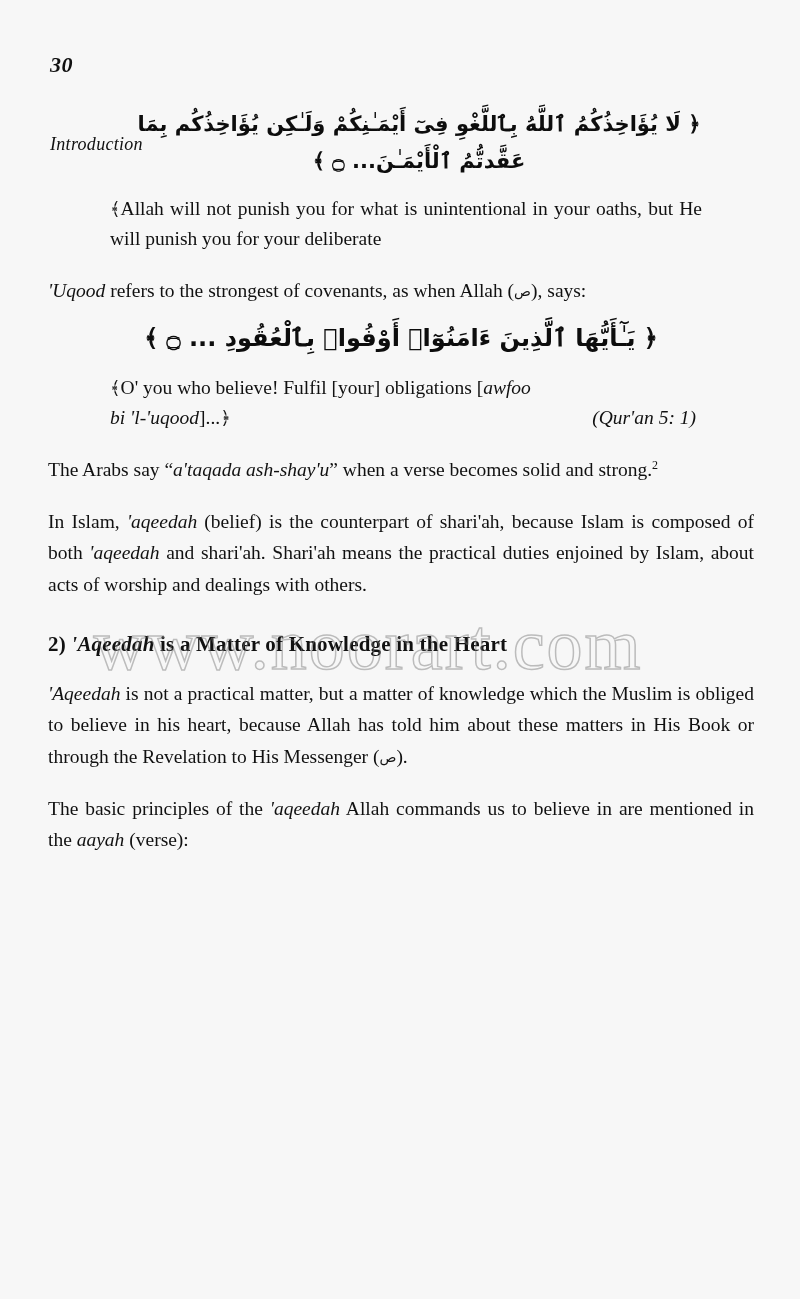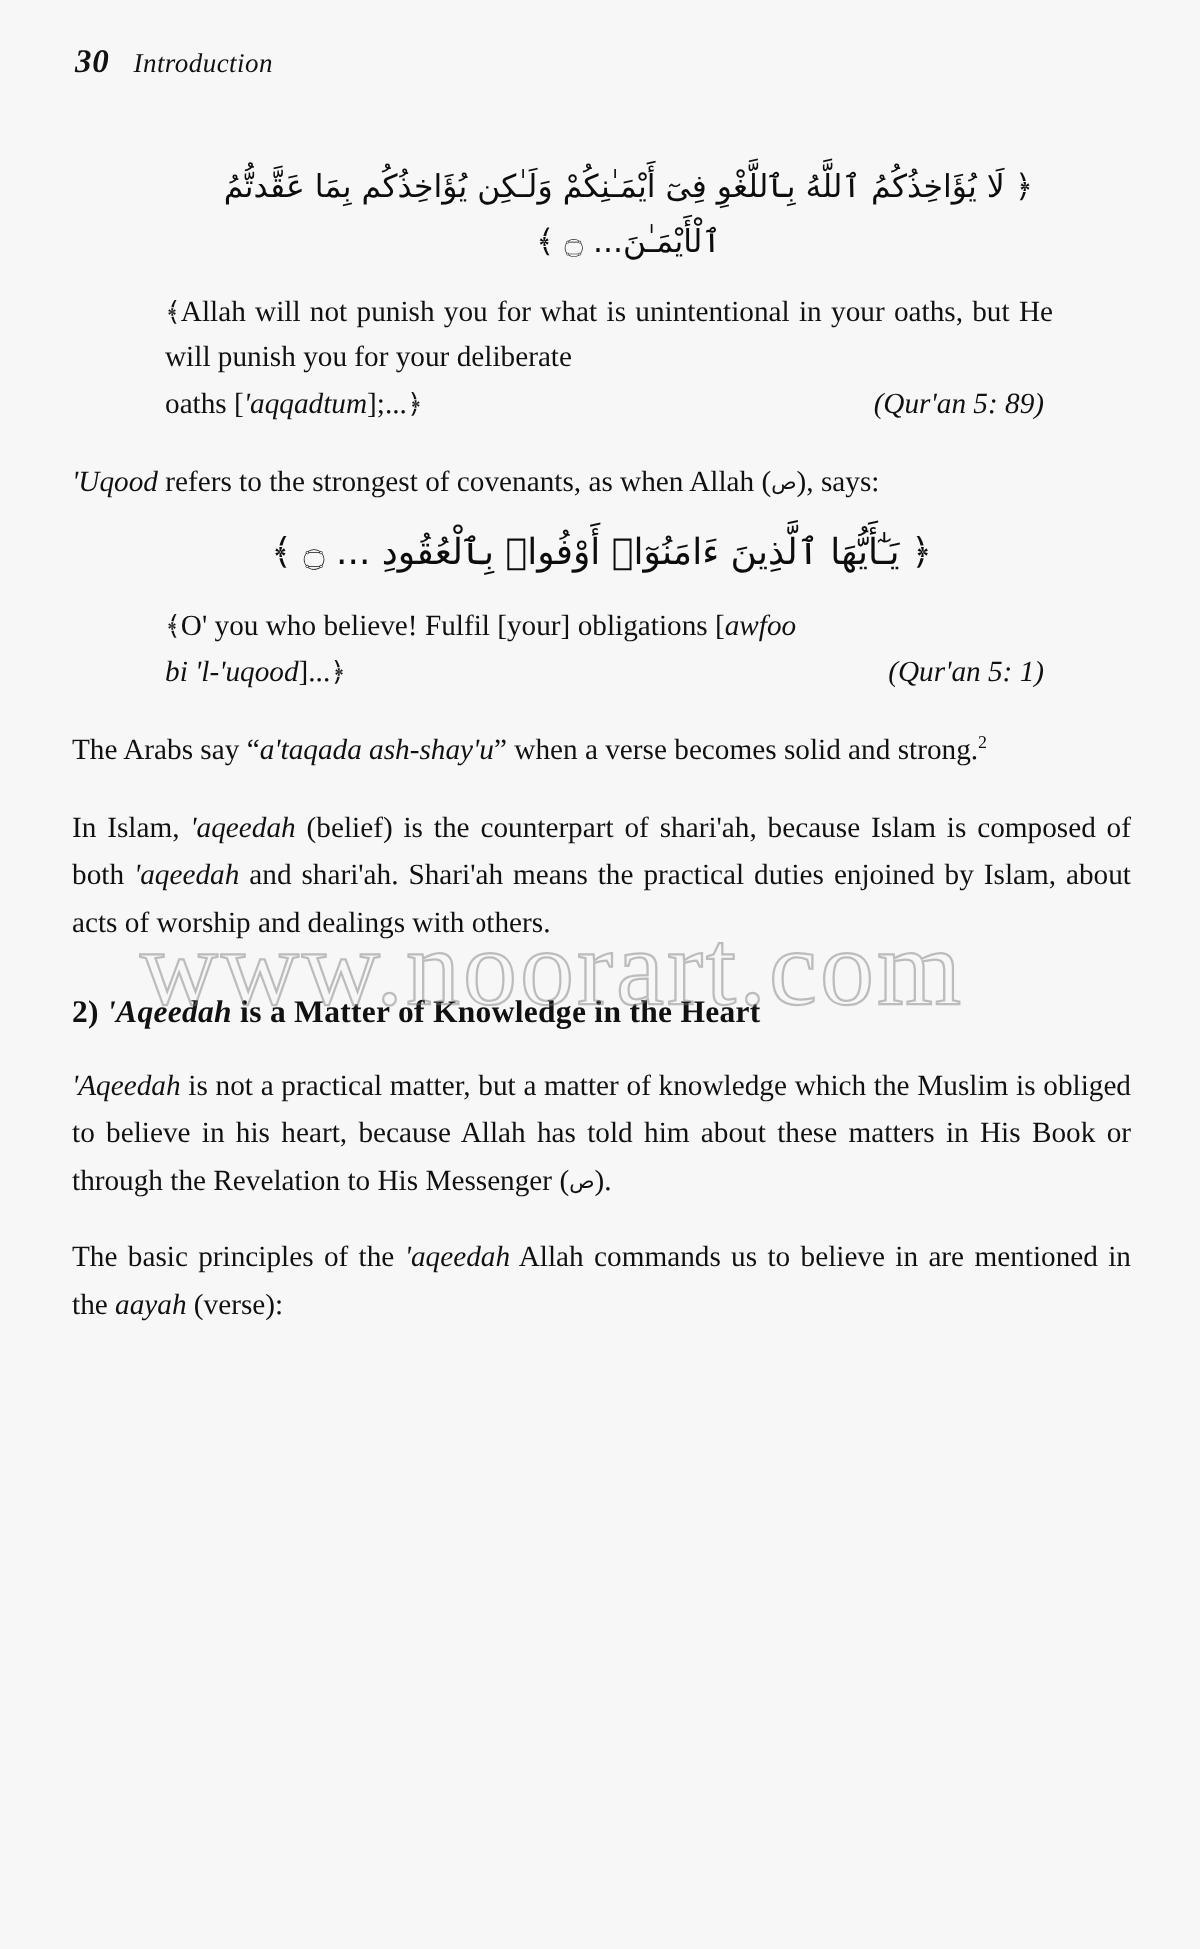--- a/index.html
+++ b/index.html
@@ -19,26 +19,27 @@
   .page {
     position: relative;
     width: 800px;
     height: 1299px;
     box-sizing: border-box;
   }
 
   
   .running-head {
     position: absolute;
-    top: 28px;
+    top: 52px;
     left: 50px;
     right: 50px;
     display: flex;
     align-items: baseline;
-    gap: 16px;
+    gap: 56px;
+    flex-direction: column;
   }
   .folio {
     font-size: 22px;
     font-style: italic;
     font-weight: 700;
     letter-spacing: 0.5px;
   }
   .head-title {
     font-size: 18px;
     font-style: italic;
@@ -57,20 +58,21 @@
   .arabic-verse {
     direction: rtl;
     text-align: center;
     font-family: "DejaVu Sans", sans-serif;
     font-size: 21px;
     line-height: 1.75;
     color: #0d0d0d;
     margin: 10px 0 6px 0;
     padding: 0 24px;
     letter-spacing: 0.5px;
+    font-weight: bold;
   }
   .arabic-verse.v1 { padding-left: 60px; }
   .arabic-verse.v2 { font-size: 24px; }
 
   
   .quote-block {
     margin: 14px 0 0 62px;
     width: 592px;
     font-size: 19.5px;
     line-height: 1.58;
@@ -177,24 +179,20 @@
     <span class="head-title">Introduction</span>
   </div>
 
   <div class="content">
 
     <div class="arabic-verse v1">﴿ لَا يُؤَاخِذُكُمُ ٱللَّهُ بِٱللَّغْوِ فِىٓ أَيْمَـٰنِكُمْ وَلَـٰكِن يُؤَاخِذُكُم بِمَا عَقَّدتُّمُ ٱلْأَيْمَـٰنَ... ۝ ﴾</div>
 
     <div class="quote-block">
       <span class="brace">﴾</span><span>Allah will not punish you for what is unintentional in</span>
       <span>your oaths, but He will punish you for your deliberate</span>
-      <div class="last-line">
-        <span><span>oaths [</span><span class="it">'aqqadtum</span><span>];...</span><span class="brace">﴿</span></span>
-        <span class="qref">(Qur'an 5: 89)</span>
-      </div>
     </div>
 
 
     <p class="body"><span class="it">'Uqood</span><span> refers to the strongest of covenants, as when Allah (</span><span class="hon">ص</span><span>), says:</span></p>
 
     <div class="arabic-verse v2">﴿ يَـٰٓأَيُّهَا ٱلَّذِينَ ءَامَنُوٓا۟ أَوْفُوا۟ بِٱلْعُقُودِ ... ۝ ﴾</div>
 
     <div class="quote-block">
       <span class="brace">﴾</span><span>O' you who believe! Fulfil [your] obligations [</span><span class="it">awfoo</span>
       <div class="last-line">

